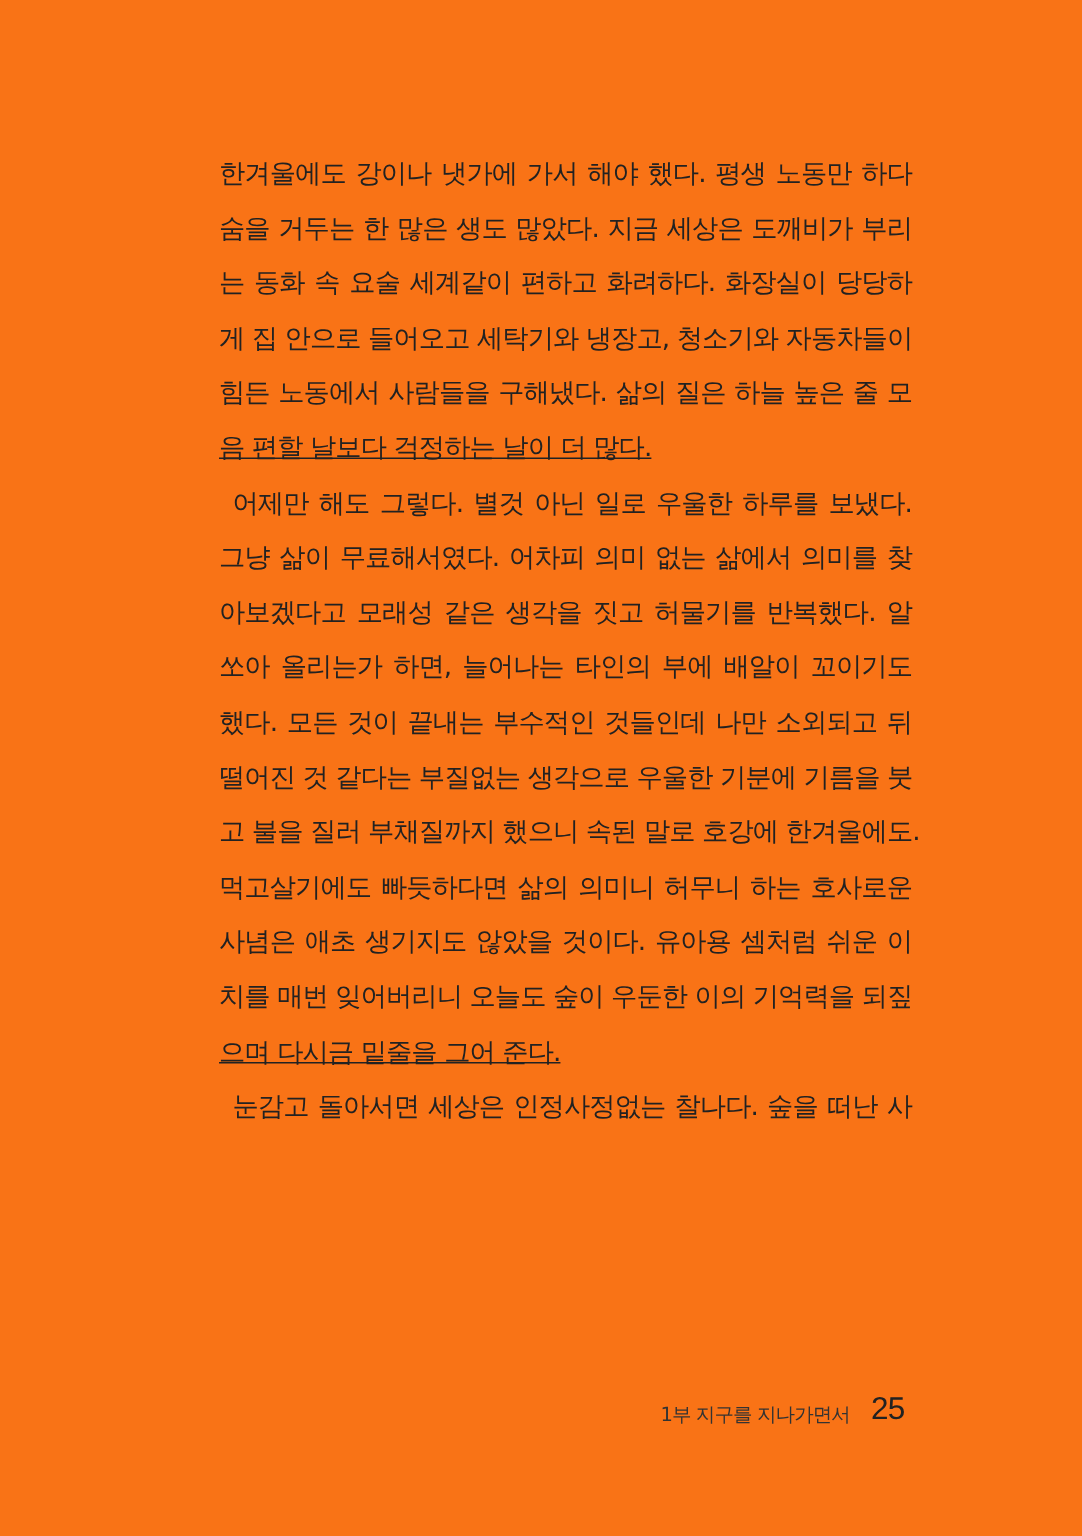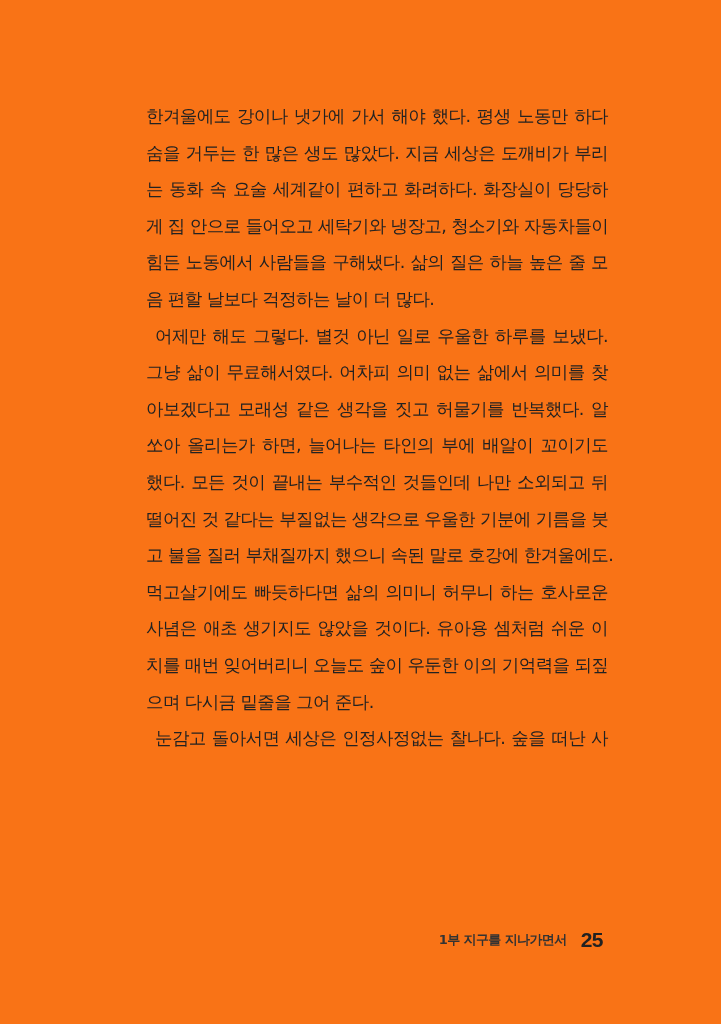--- a/index.html
+++ b/index.html
@@ -16,32 +16,31 @@
       line-height: 36.6px;
     }
     .line {
       display: block;
       white-space: nowrap;
       text-align: justify;
       text-align-last: justify;
       height: 36.6px;
       letter-spacing: -0.6px;
     }
-    .line.last { text-align-last: left; }
+    .line.last { text-align-last: left; text-decoration: underline; }
     .line.indent { padding-left: 9px; }
     .footer {
       position: absolute;
       right: 118px;
       top: 928px;
       font-family: "DejaVu Sans", sans-serif;
       color: #333333;
       display: flex;
-      align-items: center;
+      align-items: flex-end;
       gap: 14px;
-      font-weight: bold;
     }
     .running-head { font-size: 13px; letter-spacing: -0.6px; color: #333; }
     .page-number { font-family: "Liberation Sans", sans-serif; font-size: 21px; color: #222; letter-spacing: -0.5px; }
   </style>
 </head>
 <body>
 
 <div class="page">
   <div class="body-text">
 

